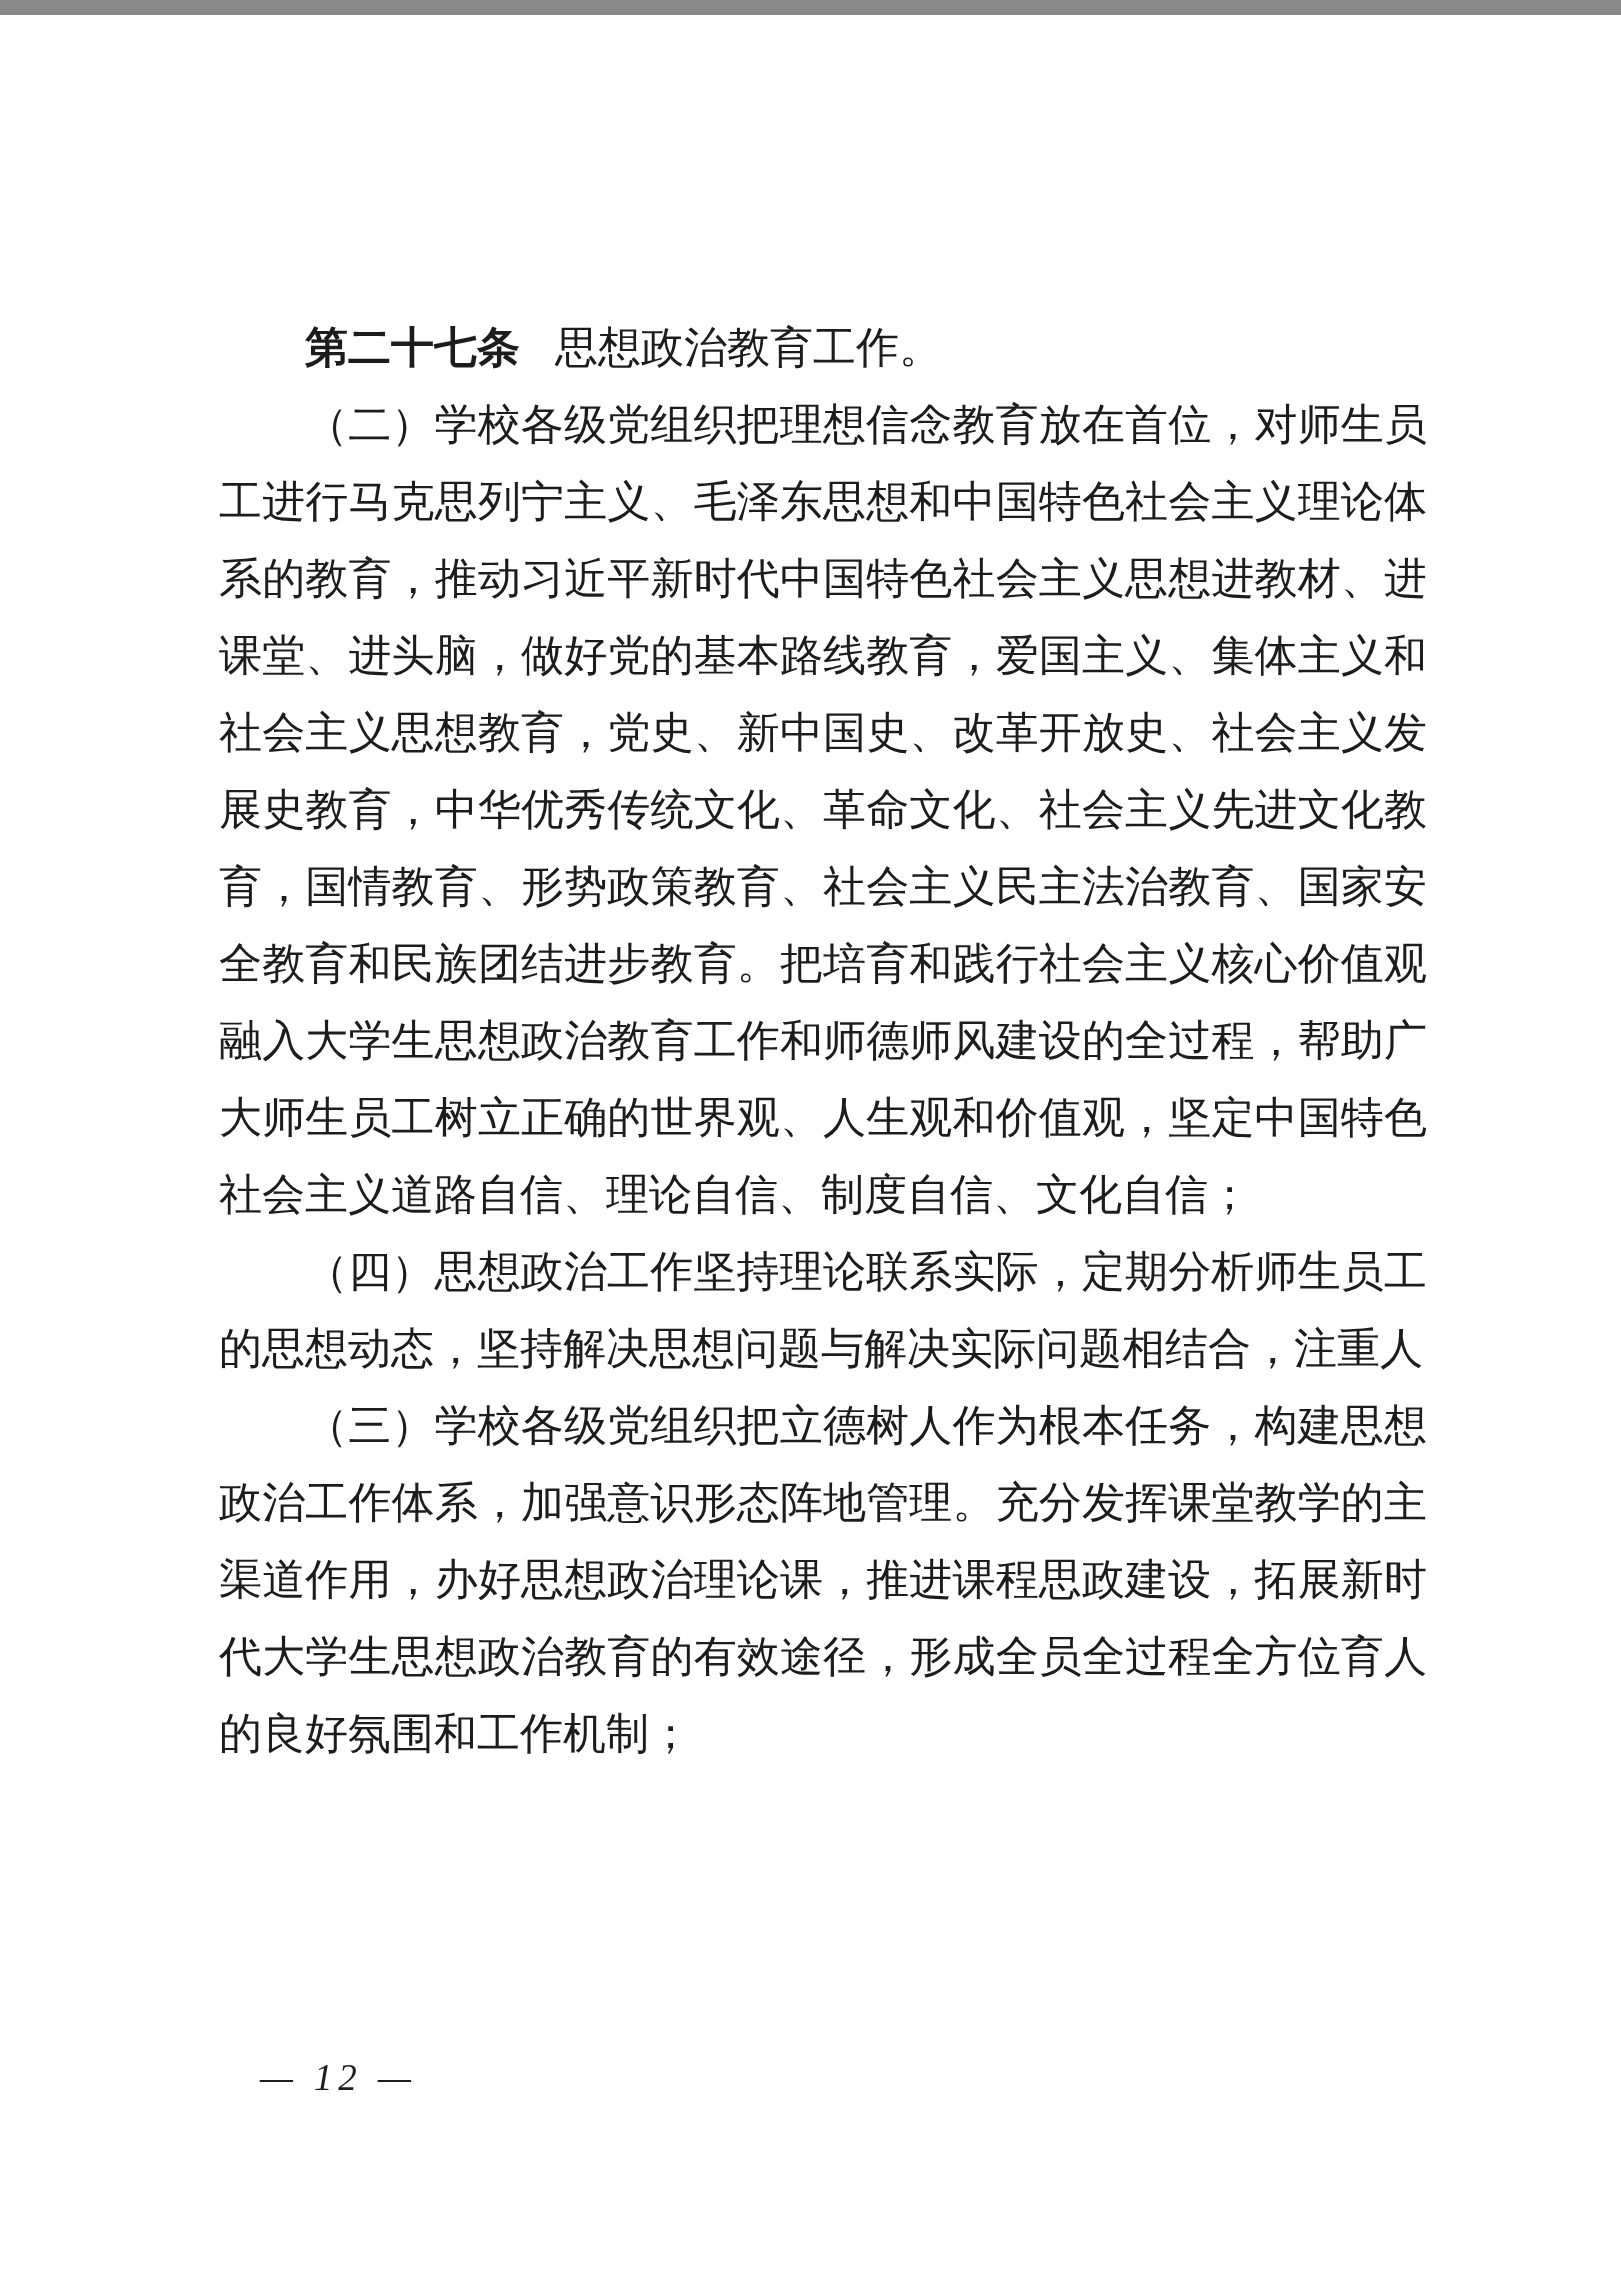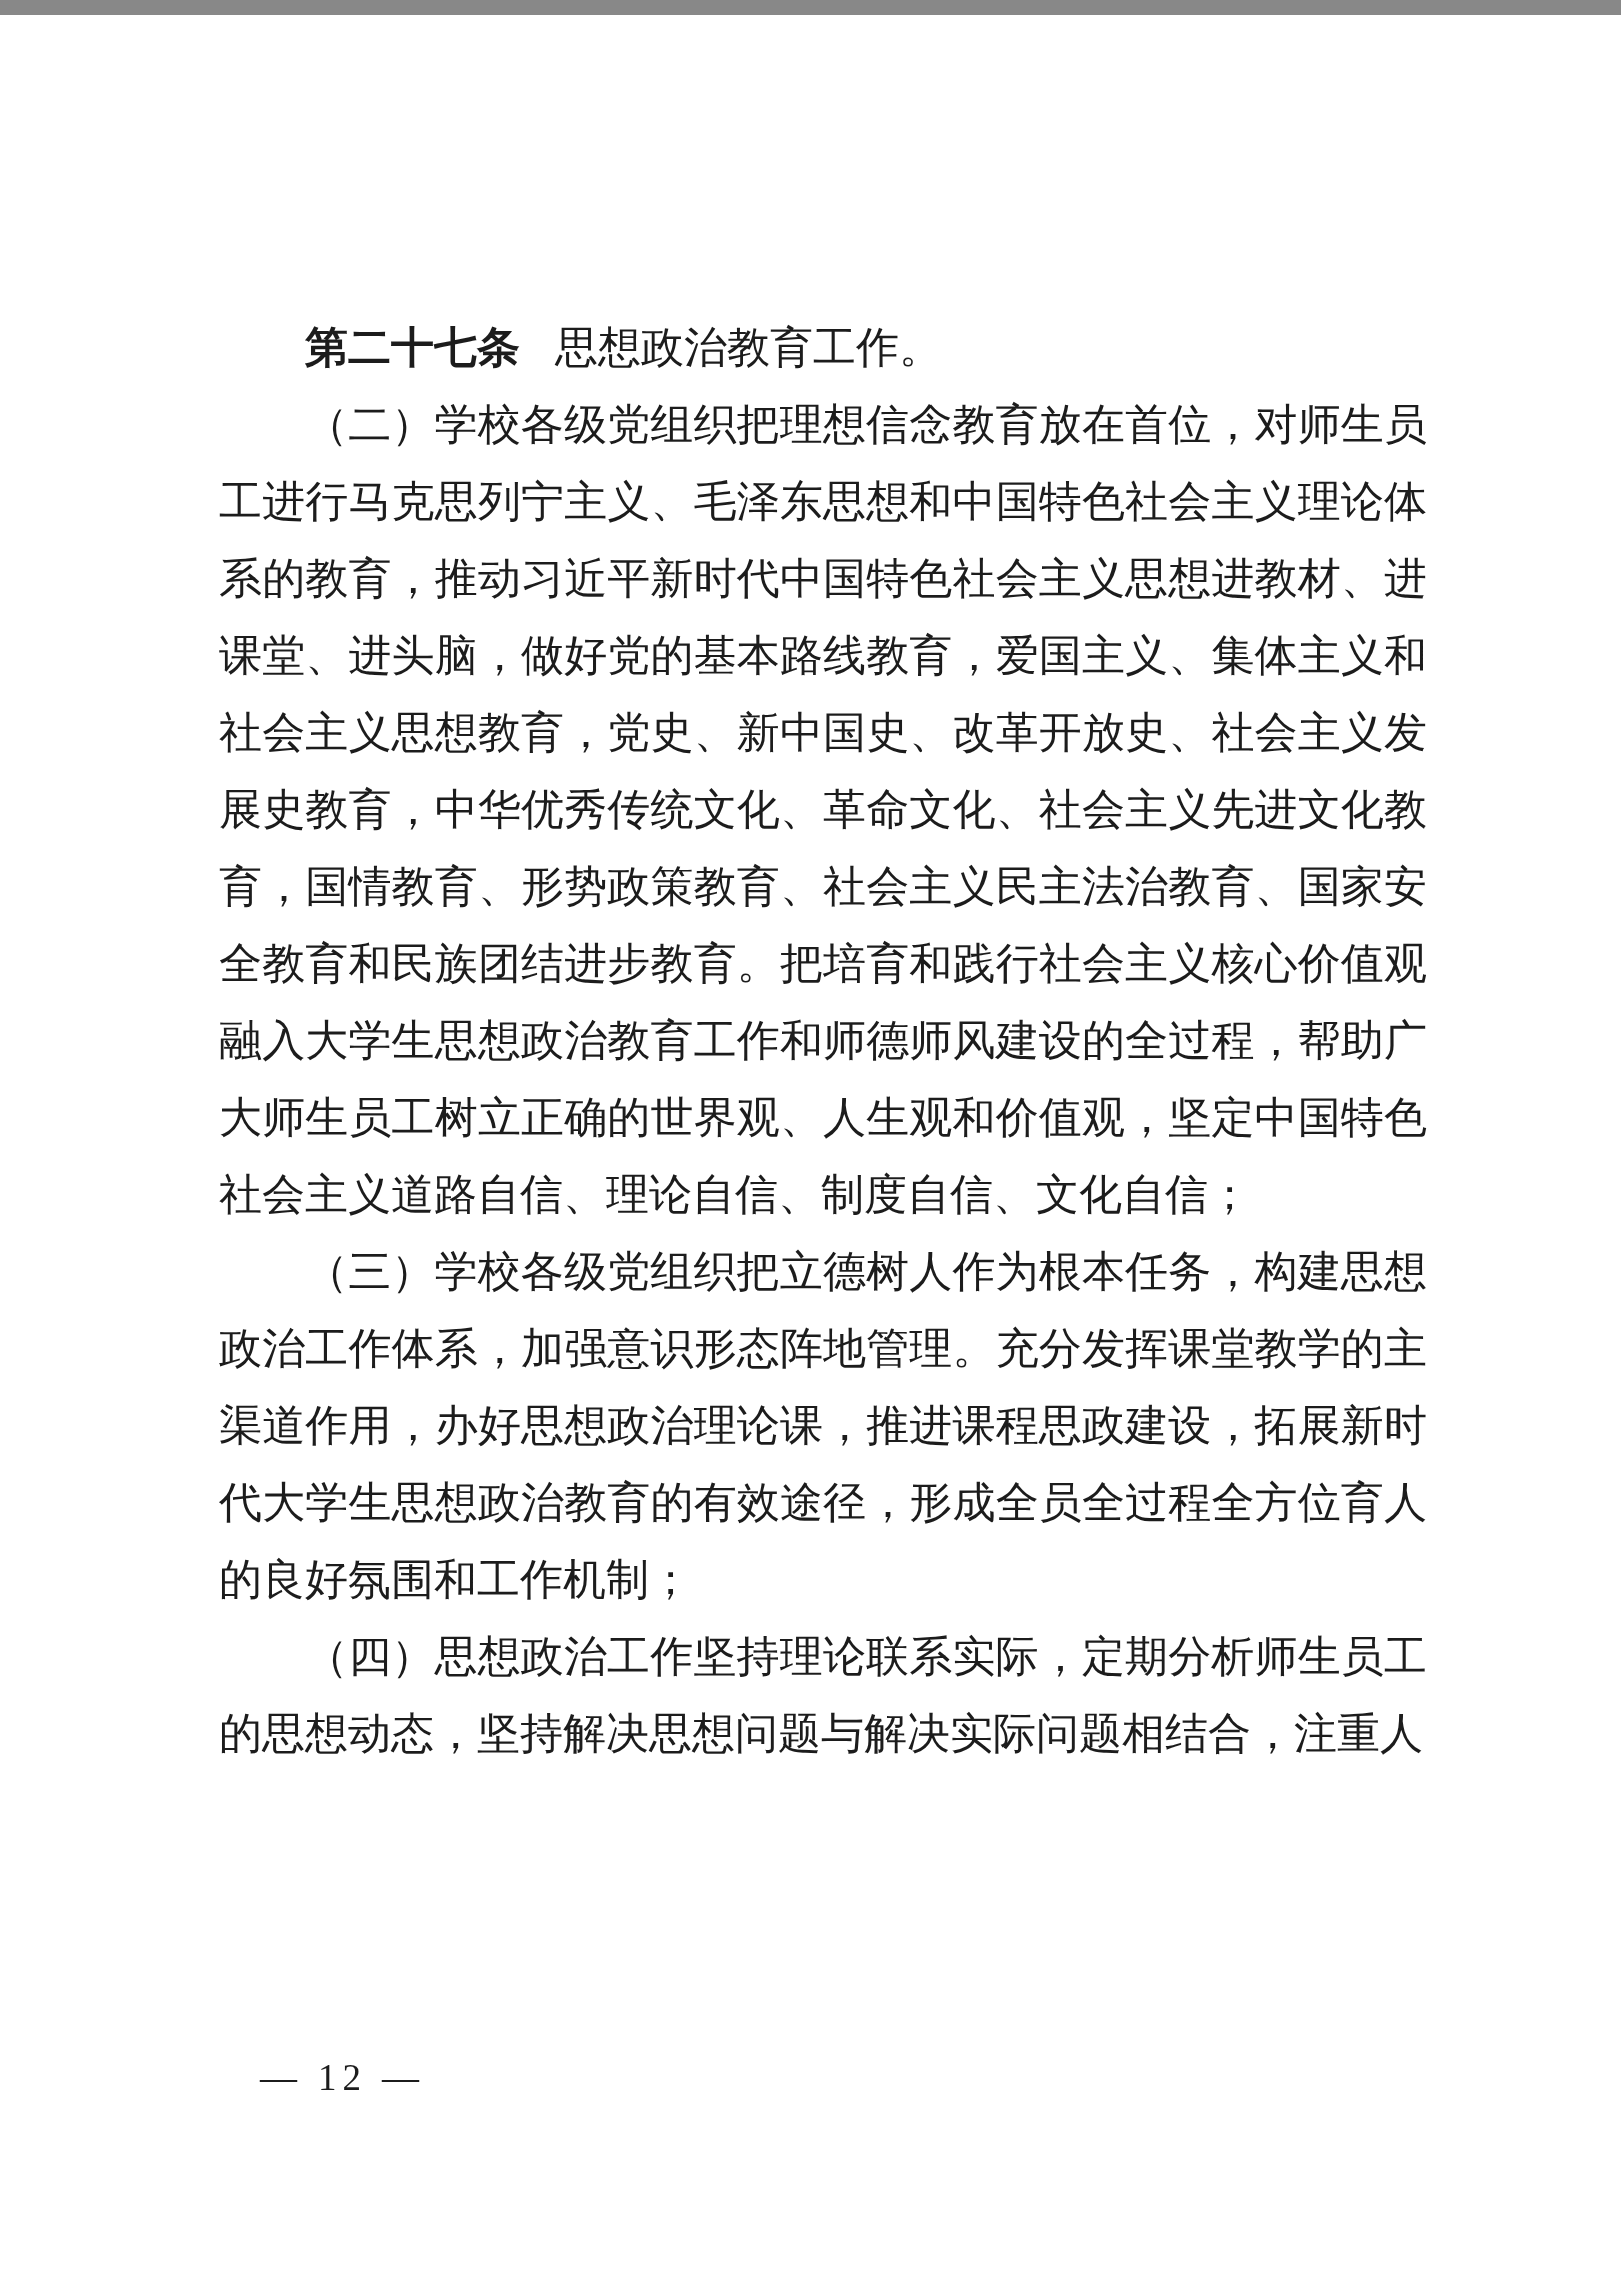--- a/index.html
+++ b/index.html
@@ -39,38 +39,39 @@
     margin-right: 35px;
   }
   .page-number {
     position: absolute;
     left: 260px;
     top: 2041px;
     font-size: 37px;
     line-height: 43px;
     letter-spacing: 5.9px;
     color: #1c1c1c;
+    font-style: italic;
   }
 </style>
 </head>
 <body>
 
 <div class="page">
 
   <div class="content">
 
     <p class="article-heading">
       <span class="article-number">第二十七条</span><span>思想政治教育工作。</span>
     </p>
 
 
     <p>（二）学校各级党组织把理想信念教育放在首位，对师生员工进行马克思列宁主义、毛泽东思想和中国特色社会主义理论体系的教育，推动习近平新时代中国特色社会主义思想进教材、进课堂、进头脑，做好党的基本路线教育，爱国主义、集体主义和社会主义思想教育，党史、新中国史、改革开放史、社会主义发展史教育，中华优秀传统文化、革命文化、社会主义先进文化教育，国情教育、形势政策教育、社会主义民主法治教育、国家安全教育和民族团结进步教育。把培育和践行社会主义核心价值观融入大学生思想政治教育工作和师德师风建设的全过程，帮助广大师生员工树立正确的世界观、人生观和价值观，坚定中国特色社会主义道路自信、理论自信、制度自信、文化自信；</p>
 
+    <p>（四）思想政治工作坚持理论联系实际，定期分析师生员工的思想动态，坚持解决思想问题与解决实际问题相结合，注重人</p>
+
     <p>（三）学校各级党组织把立德树人作为根本任务，构建思想政治工作体系，加强意识形态阵地管理。充分发挥课堂教学的主渠道作用，办好思想政治理论课，推进课程思政建设，拓展新时代大学生思想政治教育的有效途径，形成全员全过程全方位育人的良好氛围和工作机制；</p>
-
-    <p>（四）思想政治工作坚持理论联系实际，定期分析师生员工的思想动态，坚持解决思想问题与解决实际问题相结合，注重人</p>
 
   </div>
 
   <div class="page-number">— 12 —</div>
 
 </div>
 
 
 </body></html>

